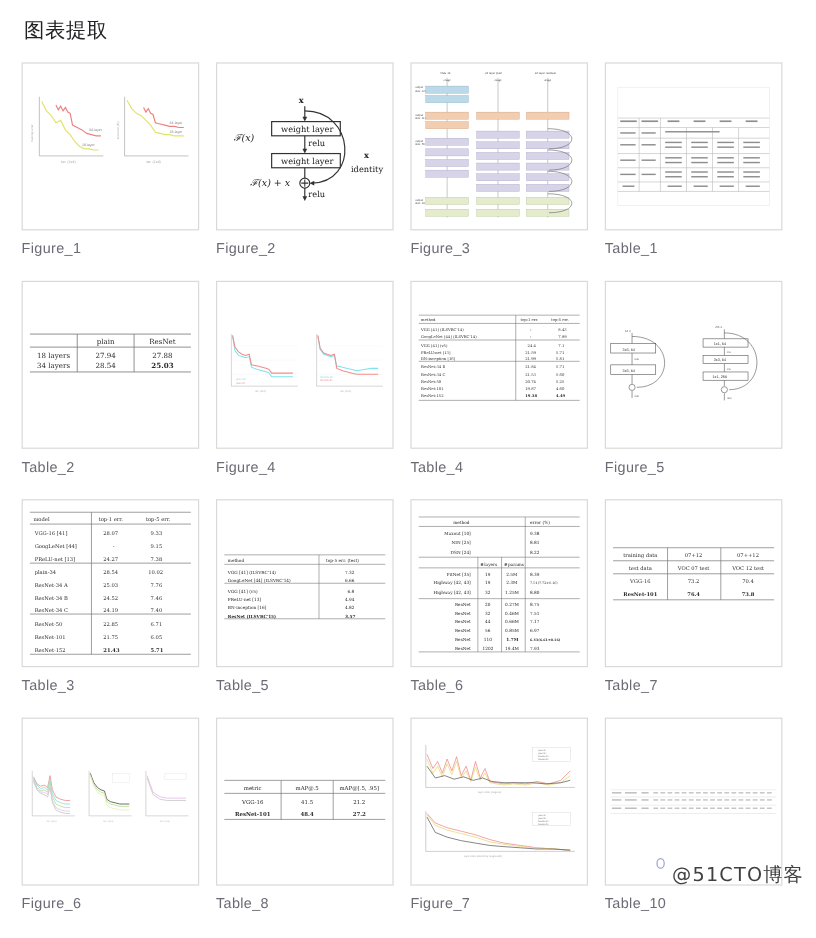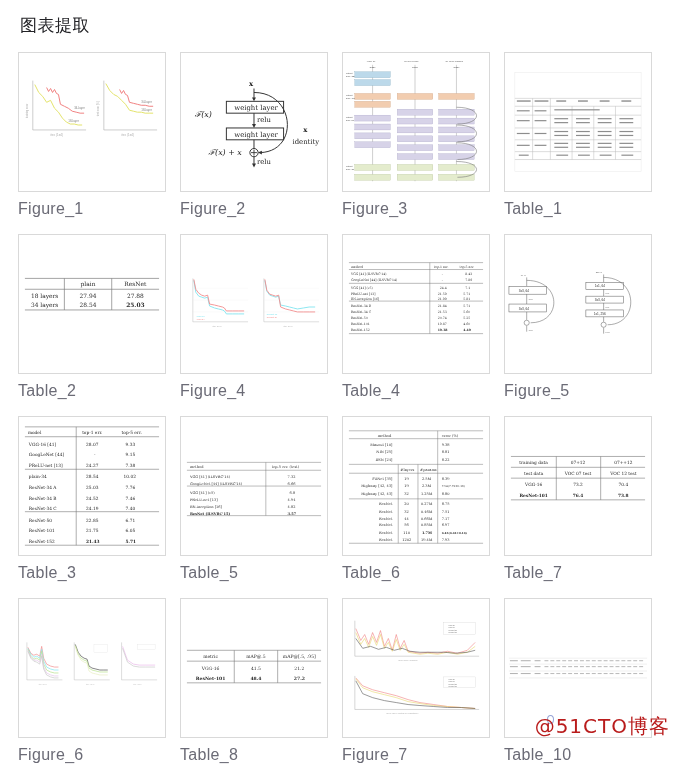--- a/index.html
+++ b/index.html
@@ -28,30 +28,30 @@
   }
   .cell { width: 148px; height: 182px; position: relative; }
   .thumb {
     width: 148px; height: 140px;
     border: 1px solid #d9d9d9;
     background: #fff;
     position: relative; overflow: hidden;
   }
   .caption {
     position: absolute; left: 0; top: 148px;
-    font-size: 16px; color: #6b6b76; letter-spacing: .3px;
+    font-size: 12px; color: #6b6b76; letter-spacing: .3px;
   }
 
   
   .fig { position:absolute; inset:0; }
   svg.fig { display:block; }
 
   .watermark {
     position: absolute; right: 10px; bottom: 14px;
-    font-size: 20px; color: #b91c1c; letter-spacing: 1px;
+    font-size: 16px; color: #404040; letter-spacing: 1px;
     font-family: "DejaVu Sans", sans-serif;
   }
   .wm-dot{
     position:absolute; right:126px; bottom:30px;
     width:7px;height:9px;border:1.5px solid #7a8ccc;border-radius:50%;
     opacity:.8;
   }
 </style>
 </head>
 <body>

